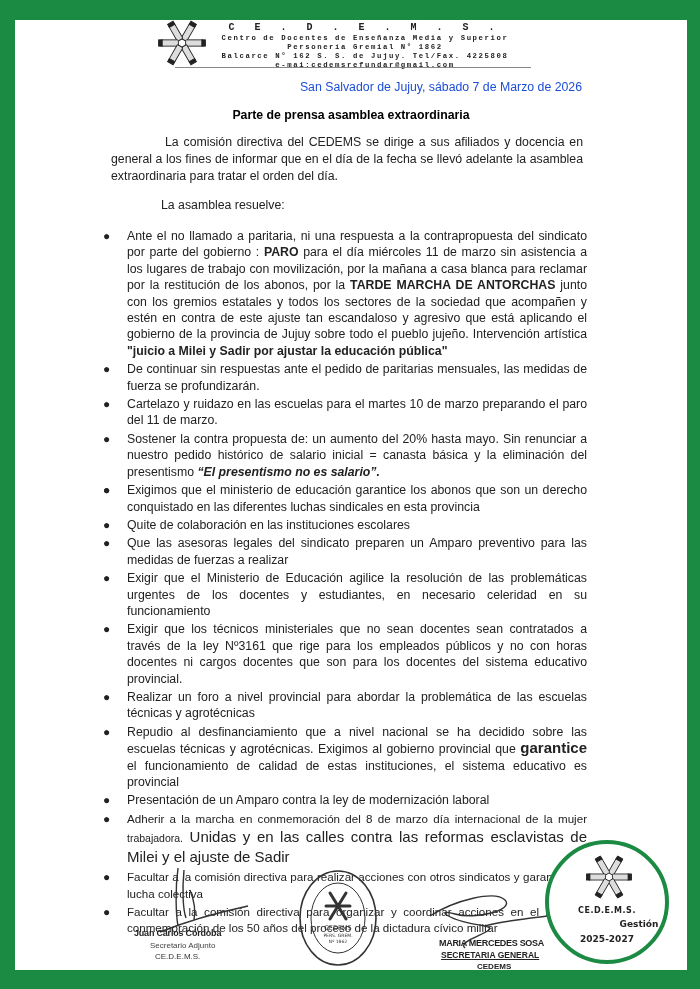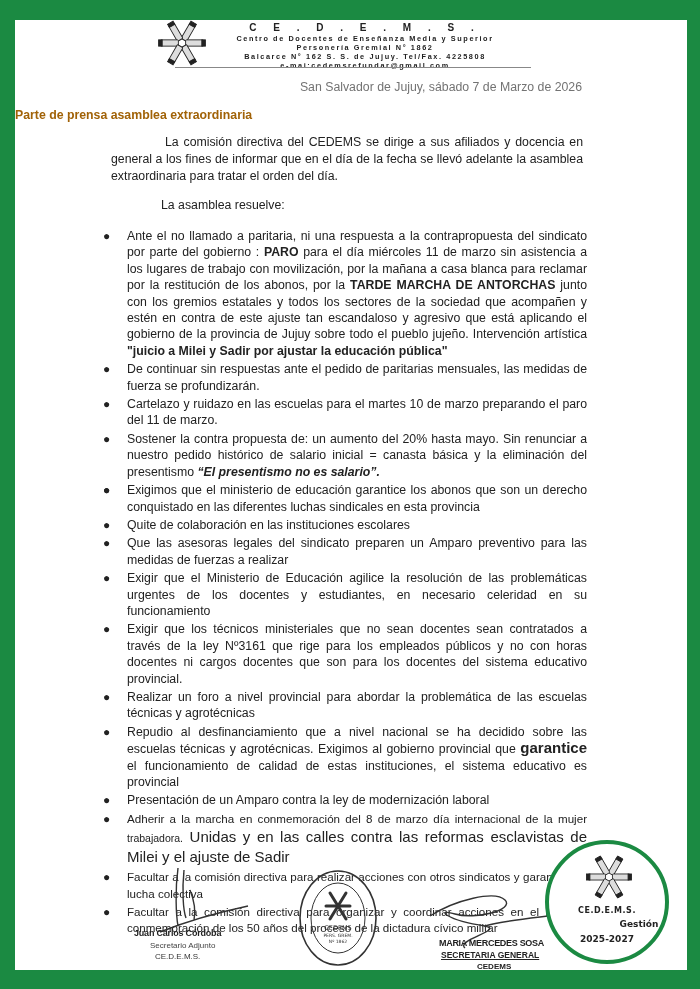--- a/index.html
+++ b/index.html
@@ -1,24 +1,24 @@
 <!DOCTYPE html>
 <html><head>
 <meta charset="utf-8">
 <style>
   html, body { margin:0; padding:0; }
   body { width:700px; height:989px; background:#1b8a42; position:relative; overflow:hidden; font-family:"Liberation Sans", sans-serif; }
   .page { position:absolute; left:15px; top:20px; width:672px; height:950px; background:#ffffff; overflow:hidden; }
   .hdr-logo { position:absolute; left:140px; top:0px; width:54px; height:46px; }
-  .hdr-text { position:absolute; left:190px; top:2px; width:320px; text-align:center; font-family:Liberation Sans, sans-serif; font-weight:bold; color:#222; }
+  .hdr-text { position:absolute; left:190px; top:2px; width:320px; text-align:center; font-family:Liberation Mono, monospace; font-weight:bold; color:#222; }
   .hdr-text .t1 { font-size:10px; letter-spacing:7px; line-height:12px; }
   .hdr-text .t2 { font-size:7.3px; letter-spacing:1.6px; line-height:9px; }
   .hdr-rule { position:absolute; left:160px; top:47px; width:356px; height:1px; background:#888; }
-  .date { position:absolute; right:105px; top:60px; font-size:12.3px; color:#737373; }
-  .title { position:absolute; left:0; width:672px; top:88px; font-size:12.3px; font-weight:bold; color:#a16207; }
+  .date { position:absolute; right:105px; top:60px; font-size:12.3px; color:#1d4ed8; }
+  .title { position:absolute; left:0; width:672px; top:88px; text-align:center; font-size:12.3px; font-weight:bold; color:#000000; }
   .para { position:absolute; left:96px; top:114px; width:472px; font-size:12.3px; line-height:17px; color:#222; text-align:justify; text-indent:54px; }
   .resuelve { position:absolute; left:111px; top:178px; font-size:12.3px; color:#222;margin-left:35px; }
   .list { position:absolute; left:82px; top:208px; width:490px; margin:0; padding:0; list-style:none; }
   .list li { position:relative; padding-left:30px; font-size:12.3px; line-height:16.4px; color:#222; text-align:justify; margin-bottom:2px; }
   .list li .bullet { position:absolute; left:6px; top:0; font-size:12px; }
   .list li.small { font-size:11.6px; }
   .big { font-size:15px; line-height:20px; }
   .bigbold { font-size:15px; font-weight:bold; }
   .small-inline { font-size:10.5px; }
   .sig1 { position:absolute; left:105px; top:840px; width:140px; height:110px; }

